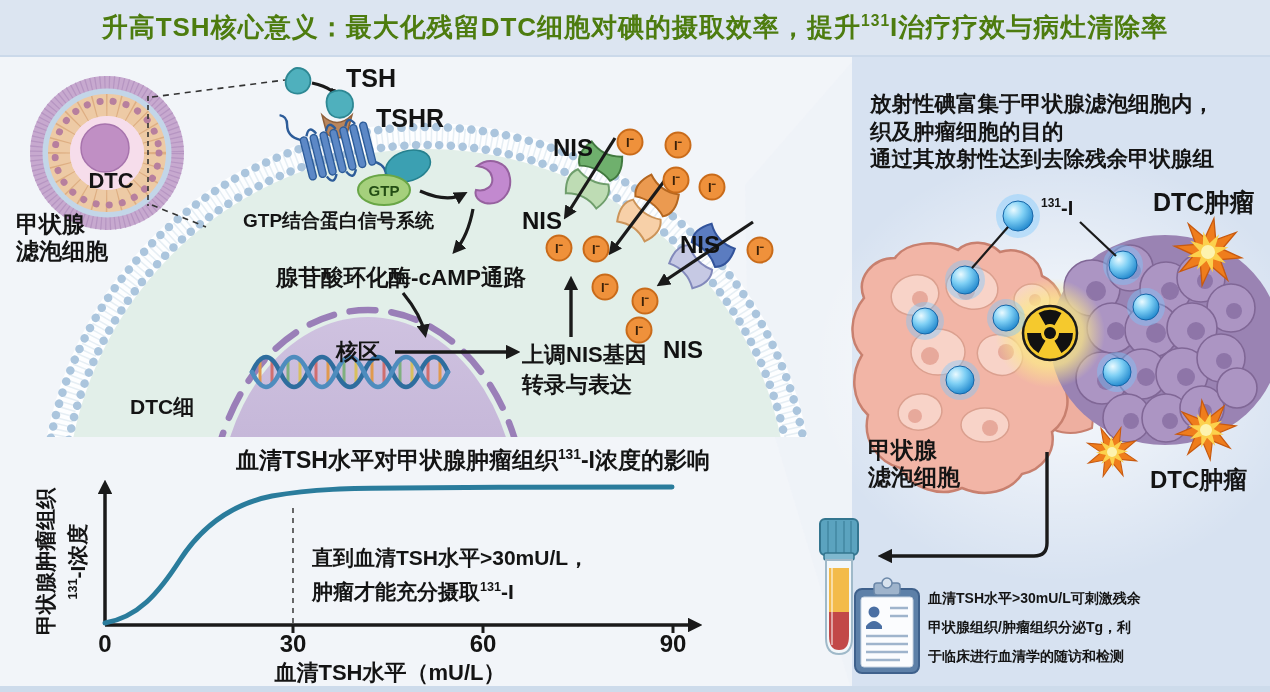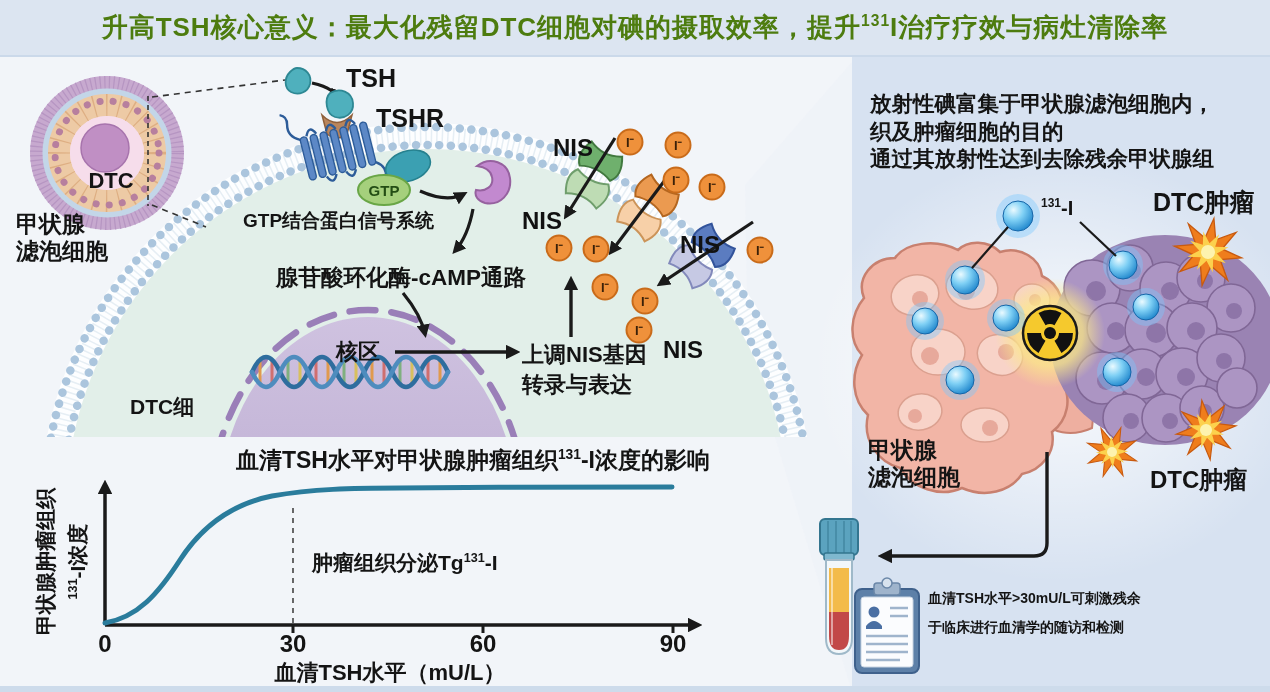--- a/index.html
+++ b/index.html
@@ -388,33 +388,35 @@
   <div>上调NIS基因</div>
   <div>转录与表达</div>
 </div>
 <div class="lbl" style="left:130px;top:394px;font-size:21px;">DTC细</div>
 
 <div class="lbl" style="left:90px;top:447px;width:620px;text-align:right;font-size:23px;"><span>血清TSH水平对甲状腺肿瘤组织</span><sup>131</sup><span>-I浓度的影响</span></div>
 <div class="lbl rot" style="left:-56px;top:549px;width:204px;font-size:21px;">甲状腺肿瘤组织</div>
 <div class="lbl rot" style="left:-24px;top:549px;width:204px;font-size:21px;"><sup>131</sup><span>-I浓度</span></div>
 <div class="lbl" style="left:240px;top:660px;width:300px;text-align:center;font-size:22px;">血清TSH水平（mU/L）</div>
 <div class="lbl" style="left:312px;top:544px;font-size:21px;line-height:28.5px;">
-  <div><span>肿瘤组织分泌Tg</span><sup>131</sup><span>-I</span></div>
+  <div>直到血清TSH水平&gt;30mU/L，</div>
+  <div><span>肿瘤才能充分摄取</span><sup>131</sup><span>-I</span></div>
 </div>
 
 <div class="lbl" style="left:870px;top:91px;font-size:21.5px;line-height:27.5px;">
   <div>放射性碘富集于甲状腺滤泡细胞内，</div>
   <div>织及肿瘤细胞的目的</div>
   <div>通过其放射性达到去除残余甲状腺组</div>
 </div>
 <div class="lbl" style="left:1041px;top:196px;font-size:20px;"><sup>131</sup><span>-I</span></div>
 <div class="lbl" style="left:1153px;top:187px;font-size:25px;">DTC肿瘤</div>
 <div class="lbl" style="left:868px;top:437px;font-size:23px;line-height:27px;">
   <div>甲状腺</div>
   <div>滤泡细胞</div>
 </div>
 <div class="lbl" style="left:1150px;top:466px;font-size:24px;">DTC肿瘤</div>
 <div class="lbl" style="left:928px;top:584px;font-size:14px;line-height:29px;">
   <div>血清TSH水平&gt;30mU/L可刺激残余</div>
+  <div>甲状腺组织/肿瘤组织分泌Tg，利</div>
   <div>于临床进行血清学的随访和检测</div>
 </div>
 
 </div>
 
 </body></html>

